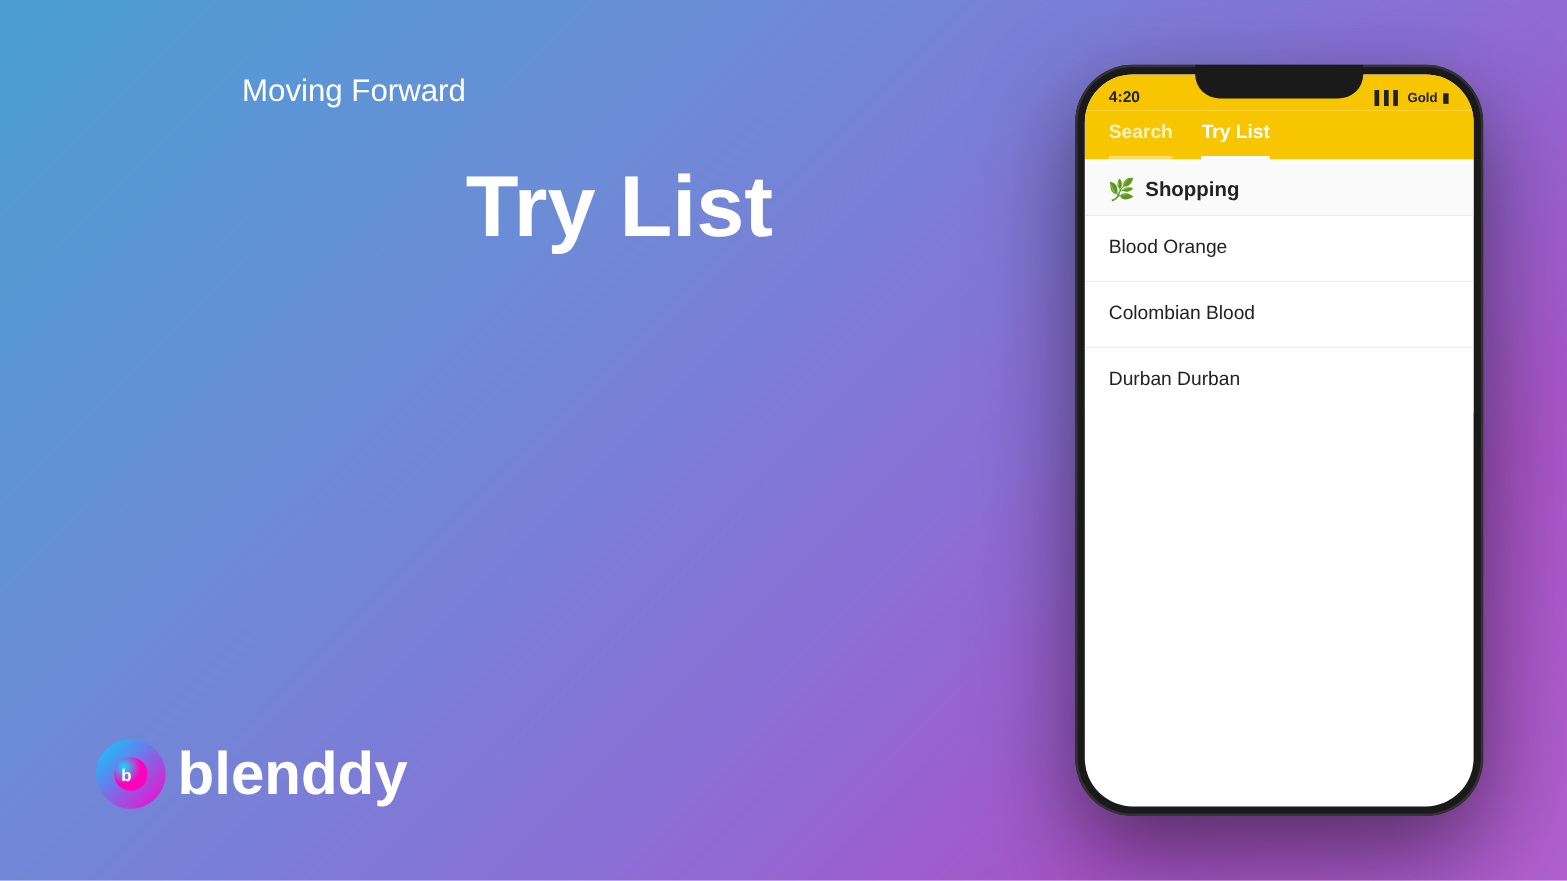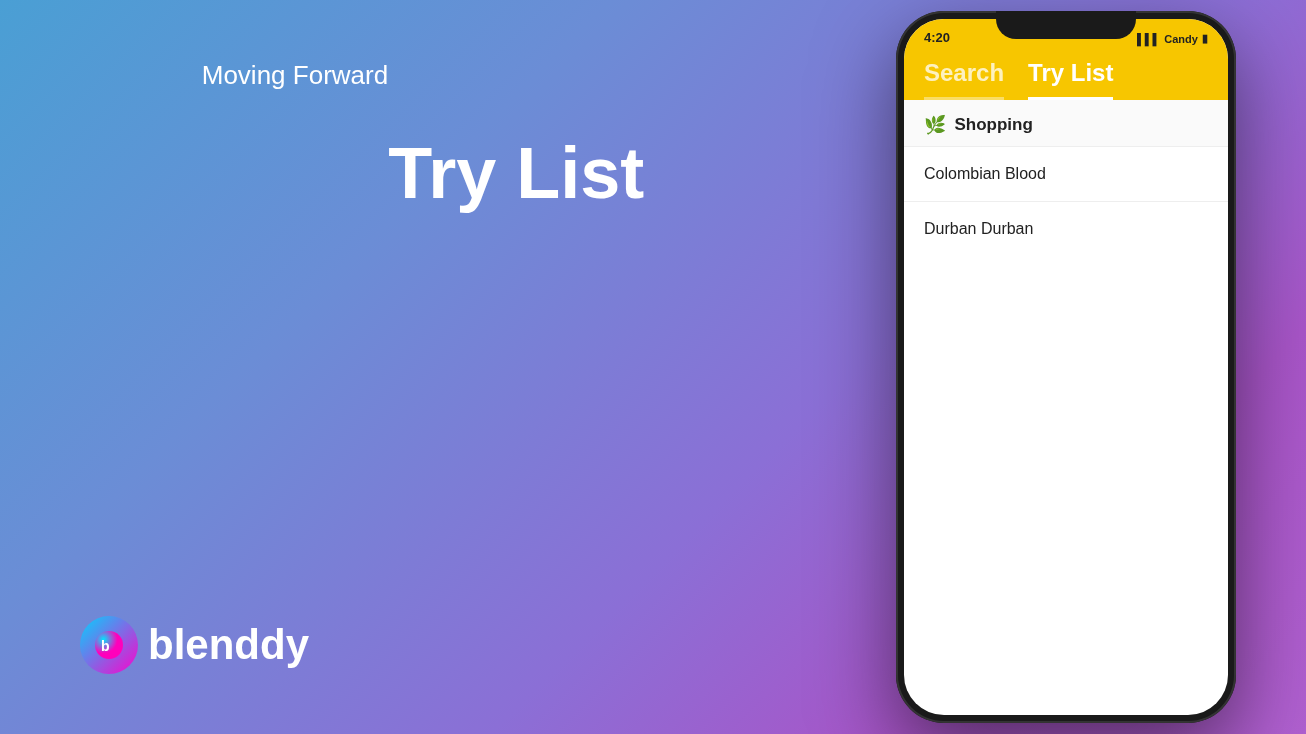--- a/index.html
+++ b/index.html
@@ -67,39 +67,39 @@
       margin-right: 10px;
       flex-shrink: 0;
     }
 
     .logo-bubble svg {
       width: 32px;
       height: 32px;
     }
 
     .logo-text {
-      font-size: 42px;
+      font-size: 50px;
       font-weight: 800;
       color: white;
     }
 
     
     .phone-area {
       width: 480px;
       height: 100%;
       display: flex;
       align-items: center;
       justify-content: center;
       padding-right: 0;
       position: relative;
     }
 
     .phone-mockup {
       width: 340px;
-      height: 712px;
+      height: 626px;
       background: #1a1a1a;
       border-radius: 48px;
       position: relative;
       box-shadow: 0 30px 80px rgba(0,0,0,0.5), inset 0 0 0 2px #333;
       overflow: hidden;
     }
 
     
     .phone-notch {
       position: absolute;
@@ -158,21 +158,21 @@
       background: #f7c600;
       padding: 10px 20px 0;
     }
 
     .app-tabs {
       display: flex;
       gap: 24px;
     }
 
     .tab {
-      font-size: 24px;
+      font-size: 16px;
       font-weight: 600;
       color: rgba(255,255,255,0.85);
       padding-bottom: 10px;
       border-bottom: 3px solid transparent;
       cursor: pointer;
     }
 
     .tab.active {
       color: white;
       border-bottom: 3px solid white;
@@ -254,41 +254,42 @@
 
   <div class="phone-area">
     <div class="phone-mockup">
       <div class="phone-notch"></div>
       <div class="phone-screen">
 
         <div class="status-bar">
           <span class="status-time">4:20</span>
           <div class="status-icons">
             <span>▌▌▌</span>
-            <span>Candy</span>
+            <span>Gold</span>
             <span>▮</span>
           </div>
         </div>
 
         <div class="app-header">
           <div class="app-tabs">
             <div class="tab inactive">
               <span>Search</span>
             </div>
             <div class="tab active">
               <span>Try List</span>
             </div>
           </div>
         </div>
 
         <div class="app-content">
           <div class="category-header">
             <span class="cannabis-icon">🌿</span>
             <span class="category-title">Shopping</span>
           </div>
+          <div class="list-item">Blood Orange</div>
           <div class="list-item">Colombian Blood</div>
           <div class="list-item">Durban Durban</div>
         </div>
 
       </div>
     </div>
   </div>
 
 </div>
 

